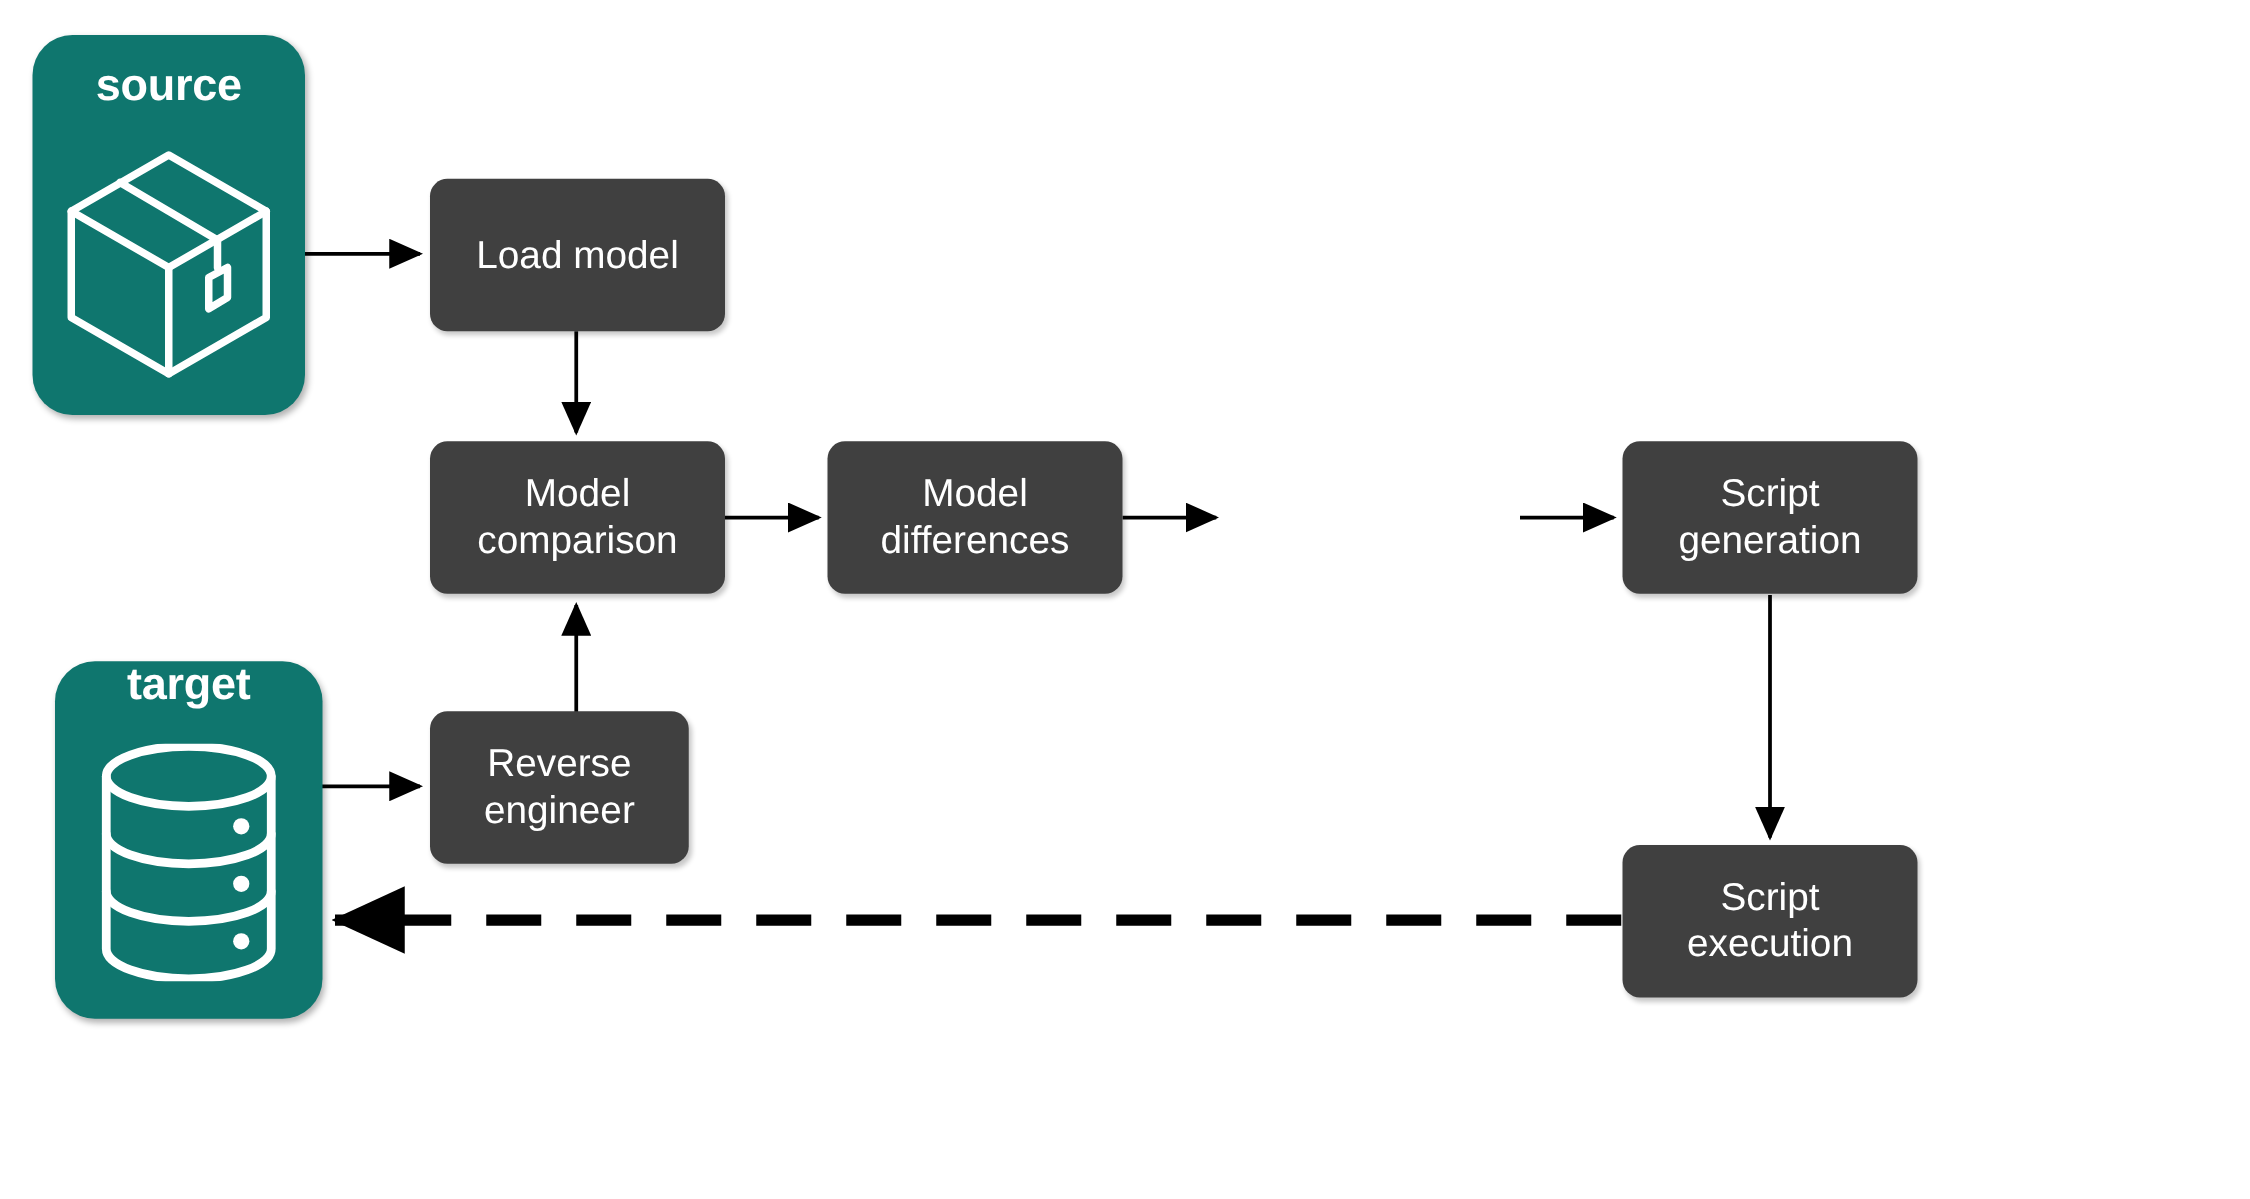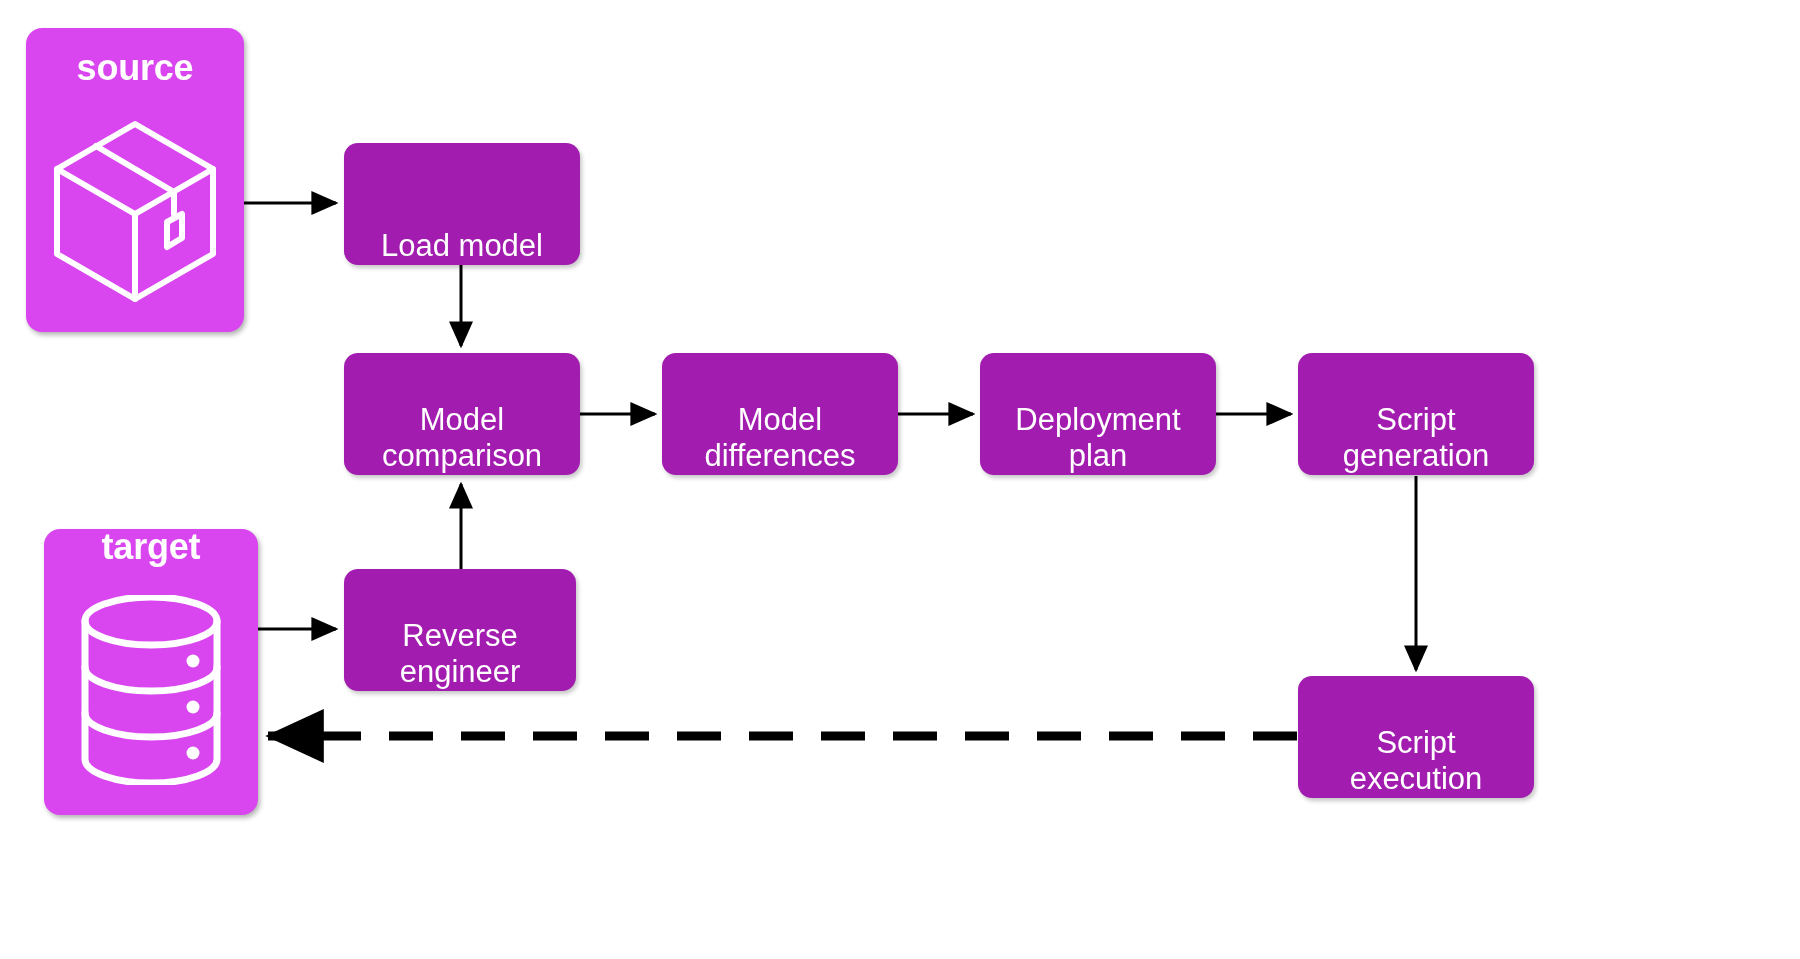--- a/index.html
+++ b/index.html
@@ -13,22 +13,22 @@
   #canvas {
     position: relative;
     width: 1800px;
     height: 959px;
     background: #ffffff;
     overflow: hidden;
   }
   
   .endpoint-card {
     position: absolute;
-    background: #d946ef;
-    border-radius: 16px;
+    background: #0f766e;
+    border-radius: 32px;
     box-shadow: 2px 3px 5px rgba(0,0,0,0.30);
     display: flex;
     flex-direction: column;
     align-items: center;
   }
   .endpoint-label {
     color: #ffffff;
     font-weight: bold;
     font-size: 36px;
     letter-spacing: -0.2px;
@@ -39,25 +39,25 @@
   .endpoint-glyph {
     flex: 1;
     display: flex;
     align-items: center;
     justify-content: center;
     width: 100%;
   }
   
   .process-box {
     position: absolute;
-    background: #a21caf;
+    background: #404040;
     border-radius: 14px;
     box-shadow: 2px 3px 4px rgba(0,0,0,0.22);
     display: flex;
-    align-items: flex-end;
+    align-items: center;
     justify-content: center;
     text-align: center;
   }
   .process-label {
     color: #ffffff;
     font-size: 31px;
     line-height: 1.18;
     padding: 0 8px;
     white-space: pre-line;
   }
@@ -169,31 +169,27 @@
   <div class="process-box" style="left:344px; top:353px; width:236px; height:122px;">
     <span class="process-label">Model
 comparison</span>
   </div>
 
   <div class="process-box" style="left:662px; top:353px; width:236px; height:122px;">
     <span class="process-label">Model
 differences</span>
   </div>
 
-  <div class="process-box" style="left:980px; top:353px; width:236px; height:122px;">
-    <span class="process-label">Deployment
-plan</span>
-  </div>
 
   <div class="process-box" style="left:1298px; top:353px; width:236px; height:122px;">
     <span class="process-label">Script
 generation</span>
   </div>
 
-  <div class="process-box" style="left:344px; top:569px; width:232px; height:122px;">
+  <div class="process-box" style="left:344px; top:569px; width:207px; height:122px;">
     <span class="process-label">Reverse
 engineer</span>
   </div>
 
   <div class="process-box" style="left:1298px; top:676px; width:236px; height:122px;">
     <span class="process-label">Script
 execution</span>
   </div>
 
 </div>

